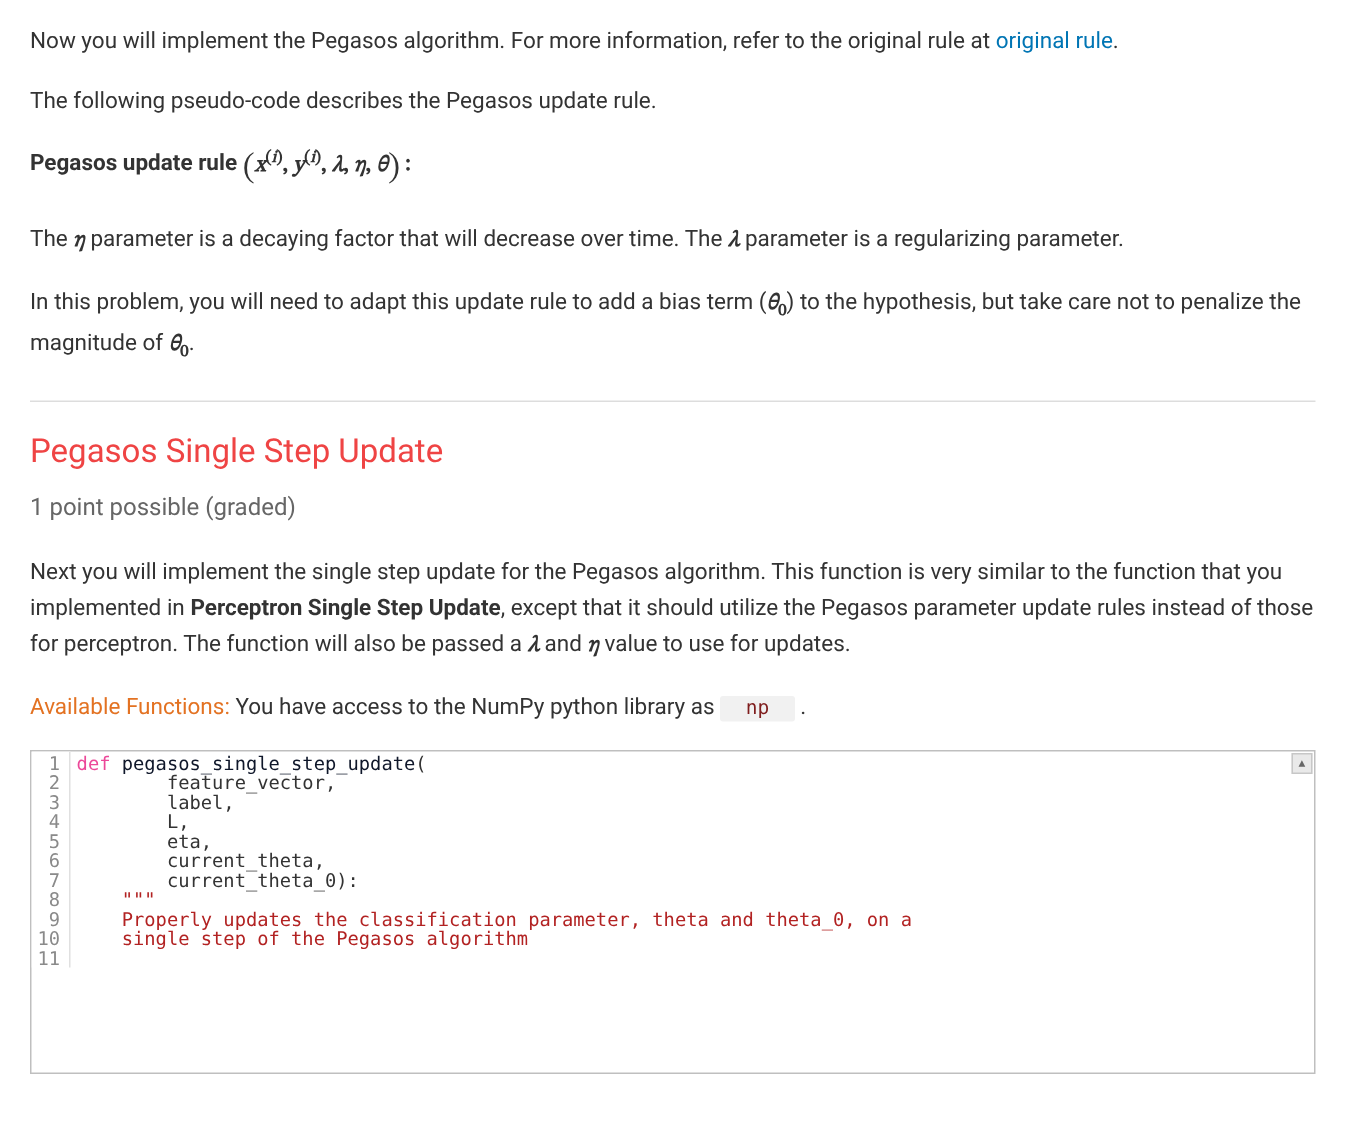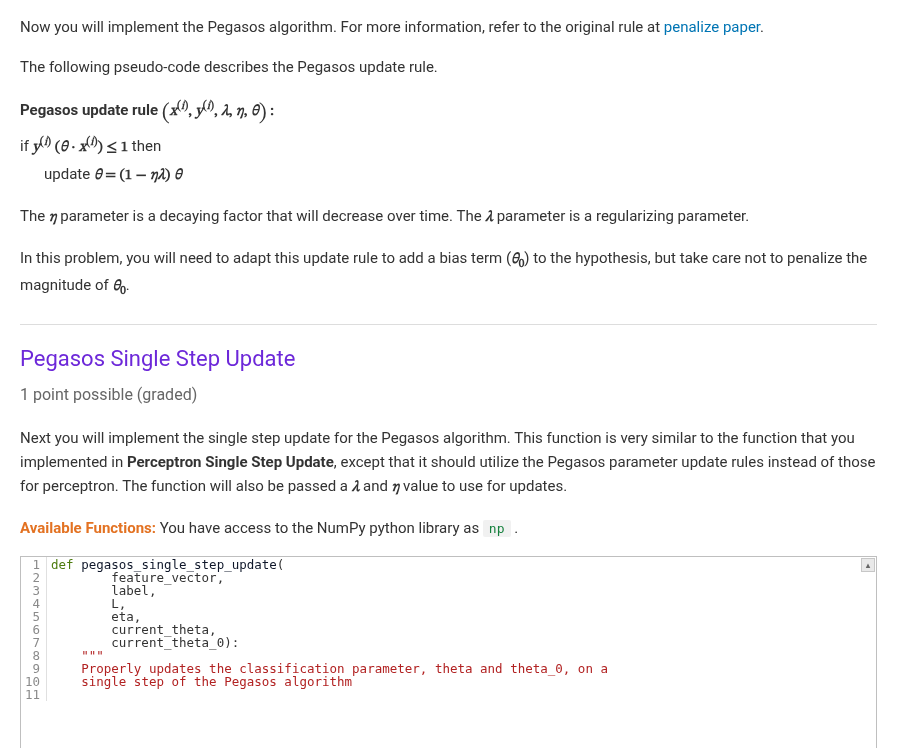--- a/index.html
+++ b/index.html
@@ -41,38 +41,38 @@
     .sup { font-size: 0.75em; vertical-align: super; }
     .sub { font-size: 0.75em; vertical-align: sub; }
     hr {
       border: none;
       border-top: 1px solid #ddd;
       margin: 24px 0 16px 0;
     }
     h2.section-title {
       font-size: 22px;
       font-weight: 400;
-      color: #6d28d9;
+      color: #ef4444;
       margin-bottom: 6px;
     }
     .points {
       font-size: 16px;
       color: #666;
       margin-bottom: 18px;
     }
     .avail-label {
       color: #e37222;
-      font-weight: 700;
+      font-weight: 400;
     }
     .np-code {
       background: #f1f1f1;
-      color: #15803d;
+      color: #7f1d1d;
       font-family: "Consolas", "Monaco", monospace;
       font-size: 13px;
-      padding: 1px 6px;
+      padding: 1px 17px;
       border-radius: 2px;
     }
     .code-editor-wrapper {
       border: 1px solid #bfbfbf;
       margin-top: 8px;
       position: relative;
       height: 216px;
       overflow: hidden;
       background: #fff;
     }
@@ -99,21 +99,21 @@
     .code-body {
       padding: 1px 6px 0 4px;
       white-space: pre;
       flex: 1;
     }
     .code-body .cl {
       display: block;
       height: 13px;
       line-height: 13px;
     }
-    .kw { color: #4d7c0f; }
+    .kw { color: #ec4899; }
     .fn { color: #0f172a; }
     .str { color: #b22222; }
     .scroll-btn {
       position: absolute;
       right: 1px;
       width: 14px;
       height: 14px;
       background: #e9e9e9;
       border: 1px solid #c7c7c7;
       font-size: 9px;
@@ -125,35 +125,29 @@
     .lparen-big {
       font-size: 1.5em;
       vertical-align: -0.2em;
       font-weight: 400;
     }
   </style>
 </head>
 <body>
 
 <p>
-  <span>Now you will implement the Pegasos algorithm. For more information, refer to the original rule at </span><a href="#">penalize paper</a><span>.</span>
+  <span>Now you will implement the Pegasos algorithm. For more information, refer to the original rule at </span><a href="#">original rule</a><span>.</span>
 </p>
 
 <p>The following pseudo-code describes the Pegasos update rule.</p>
 
 <div class="update-rule">
   <div class="update-line">
     <b>Pegasos update rule</b>
     <span class="math lparen-big">(</span><span class="math bold"><i>x</i><span class="sup">(<i>i</i>)</span>, <i>y</i><span class="sup">(<i>i</i>)</span>, <i>λ</i>, <i>η</i>, <i>θ</i></span><span class="math lparen-big">)</span><b class="math"> :</b>
-  </div>
-  <div class="update-line">
-    <span>if </span><span class="math bold"><i>y</i><span class="sup">(<i>i</i>)</span> (<i>θ</i> · <i>x</i><span class="sup">(<i>i</i>)</span>) ≤ 1</span><span> then</span>
-  </div>
-  <div class="update-line indent-1">
-    <span>update </span><span class="math bold"><i>θ</i> = (1 − <i>ηλ</i>) <i>θ</i></span>
   </div>
 </div>
 
 <p>
   <span>The </span><span class="math bold"><i>η</i></span><span> parameter is a decaying factor that will decrease over time. The </span><span class="math bold"><i>λ</i></span><span> parameter is a regularizing parameter.</span>
 </p>
 
 <p>
   <span>In this problem, you will need to adapt this update rule to add a bias term (</span><span class="math bold"><i>θ</i><span class="sub">0</span></span><span>) to the hypothesis, but take care not to penalize the magnitude of </span><span class="math bold"><i>θ</i><span class="sub">0</span></span><span>.</span>
 </p>

